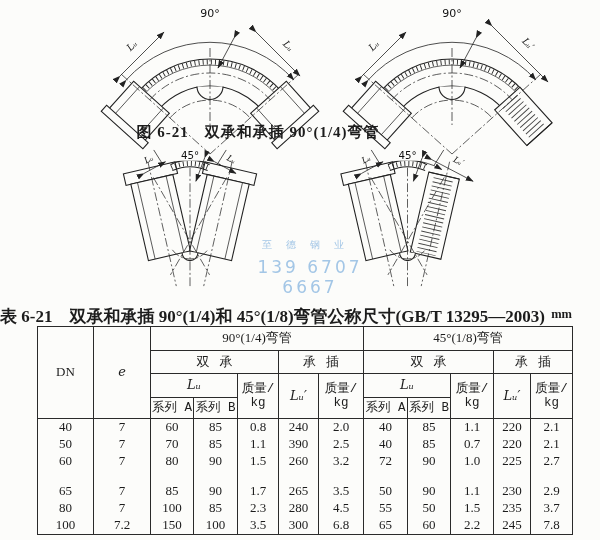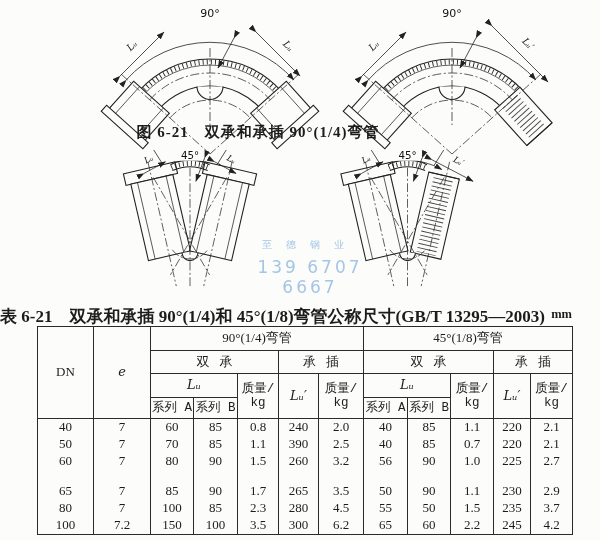--- a/index.html
+++ b/index.html
@@ -289,21 +289,21 @@
           <td>2.1</td>
         </tr>
         <tr class="data">
           <td>60</td>
           <td>7</td>
           <td>80</td>
           <td>90</td>
           <td>1.5</td>
           <td>260</td>
           <td>3.2</td>
-          <td>56</td>
+          <td>72</td>
           <td>90</td>
           <td>1.0</td>
           <td>225</td>
           <td>2.7</td>
         </tr>
         <tr class="gap">
           <td></td>
           <td></td>
           <td></td>
           <td></td>
@@ -344,23 +344,23 @@
           <td>235</td>
           <td>3.7</td>
         </tr>
         <tr class="data">
           <td>100</td>
           <td>7.2</td>
           <td>150</td>
           <td>100</td>
           <td>3.5</td>
           <td>300</td>
-          <td>6.2</td>
+          <td>6.8</td>
           <td>65</td>
           <td>60</td>
           <td>2.2</td>
           <td>245</td>
-          <td>4.2</td>
+          <td>7.8</td>
         </tr>
       </tbody>
   </table>
 
 </div>
 
 </body></html>

